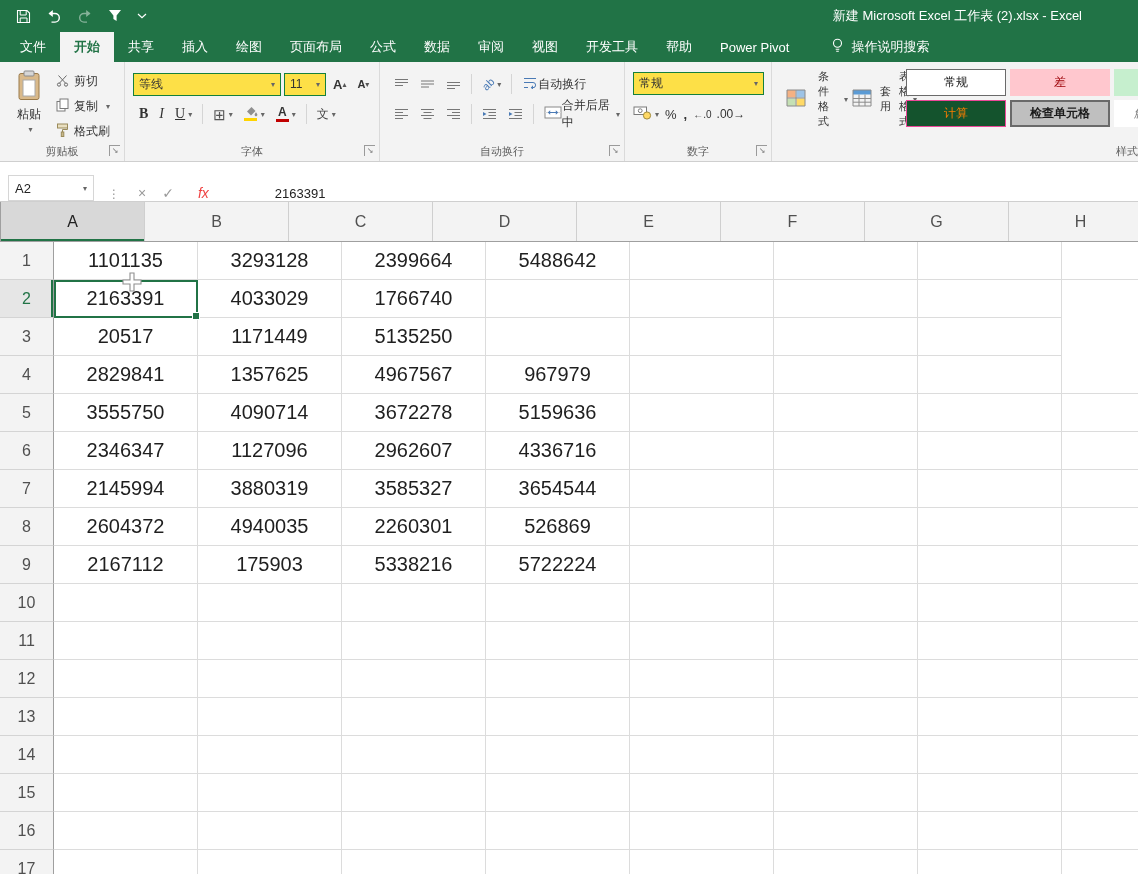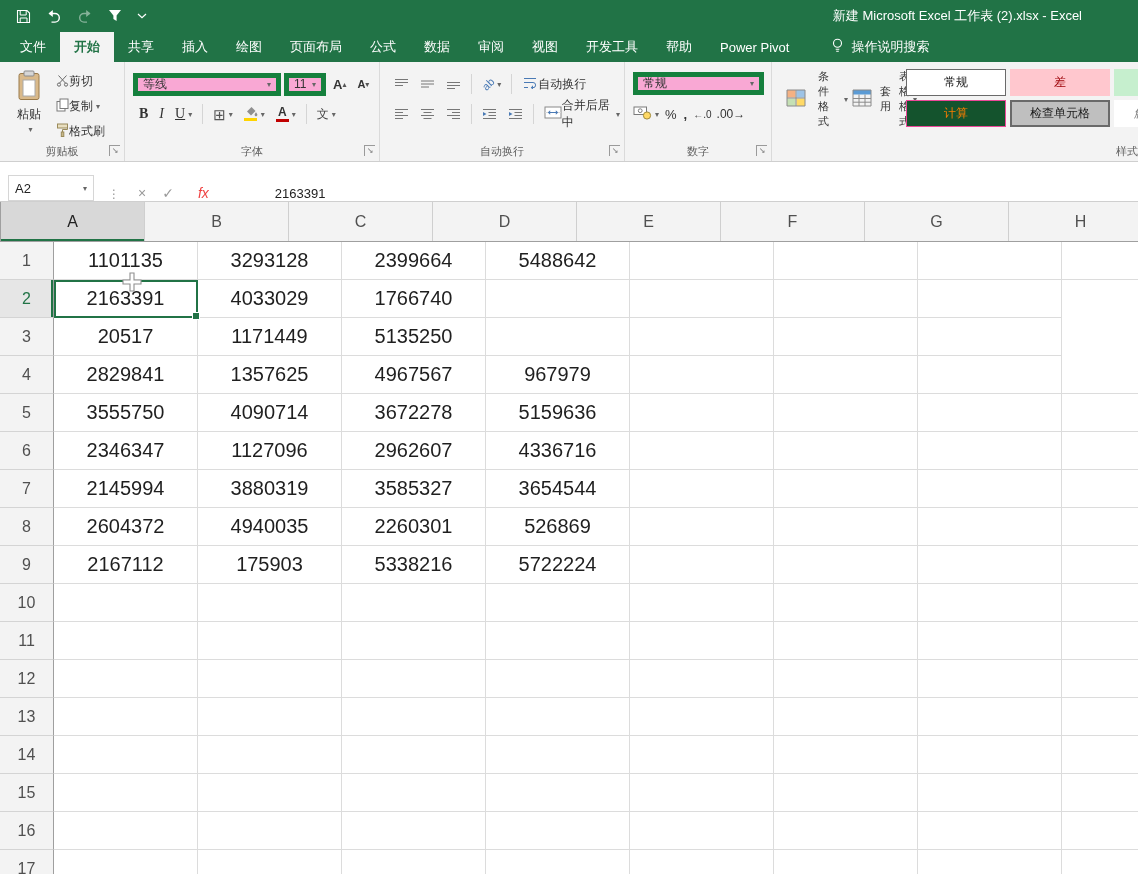--- a/index.html
+++ b/index.html
@@ -19,44 +19,44 @@
   .rtab { color:#fff; font-size:13px; padding:0 14px; display:flex; align-items:center; white-space:nowrap; cursor:default; }
   .rtab.active { background:#f3f3f3; color:#217346; font-weight:bold; }
   .searchbox { margin-left:28px; display:flex; align-items:center; gap:7px; color:#fff; font-size:13px; white-space:nowrap; }
 
   
   .ribbon { height:100px; background:#f3f3f3; border-bottom:1px solid #cfcfcf; position:relative; }
   .group { position:absolute; top:0; bottom:0; border-right:1px solid #dadada; }
   .group.last { border-right:none; }
   .glabel { position:absolute; bottom:2px; left:0; right:0; text-align:center; font-size:11px; color:#5f5f5f; white-space:nowrap; }
   .launcher { position:absolute; bottom:5px; right:4px; width:11px; height:11px; border-top:1px solid #9a9a9a; border-left:1px solid #9a9a9a; font-size:8px; line-height:10px; text-align:center; color:#777; cursor:default; }
-  .combo { background:#f9a8d4; border:5px solid #15803d; height:23px; display:flex; align-items:center; justify-content:space-between; font-size:12px; color:#333; padding:0 5px; }
+  .combo { background:#fde047; border:1px solid #15803d; height:23px; display:flex; align-items:center; justify-content:space-between; font-size:12px; color:#333; padding:0 5px; }
   .dd { font-size:8px; color:#666; margin-left:3px; }
   .frow { position:absolute; display:flex; align-items:center; gap:3px; height:24px; }
   .ibtn { display:flex; align-items:center; padding:0 4px; height:23px; font-size:13px; color:#333; cursor:default; }
   .serif { font-family:"Liberation Serif","DejaVu Serif",serif; font-size:14px; }
   .vsep { width:1px; height:20px; background:#d5d5d5; margin:0 3px; }
   .glyph { font-size:15px; color:#555; line-height:1; }
   .colstack { display:flex; flex-direction:column; align-items:center; gap:1px; }
   .cbar { width:13px; height:3px; display:block; }
   .Aletter { font-size:12px; font-weight:bold; color:#333; line-height:11px; }
   .rot { display:inline-block; transform:rotate(-45deg); font-size:11px; color:#4a7ab5; }
 
   .paste { position:absolute; left:7px; top:8px; width:44px; display:flex; flex-direction:column; align-items:center; gap:2px; font-size:12px; color:#333; cursor:default; }
   .smallcol { position:absolute; left:56px; top:11px; display:flex; flex-direction:column; gap:8px; }
-  .sbtn { display:flex; align-items:center; font-size:12px; color:#333; white-space:nowrap; cursor:default; }
+  .sbtn { display:flex; align-items:center; gap:5px; font-size:12px; color:#333; white-space:nowrap; cursor:default; }
 
   .bigbtn { position:absolute; top:7px; display:flex; flex-direction:row; align-items:center; gap:8px; font-size:11px; color:#333; text-align:center; cursor:default; }
   .gallery { position:absolute; left:134px; top:7px; display:grid; grid-template-columns:repeat(3,100px); grid-auto-rows:27px; gap:4px; }
   .cstyle { font-size:12px; display:flex; align-items:center; justify-content:center; white-space:nowrap; overflow:hidden; cursor:default; background:#fff; }
   .cs-normal { border:1px solid #6a6a6a; color:#1a1a1a; }
   .cs-bad { background:#ffc7ce; color:#9c0006; }
   .cs-good { background:#c6efce; color:#006100; }
   .cs-calc { background:#14532d; color:#fa7d00; border:1px solid #ec4899; }
-  .cs-check { background:#bfbfbf; color:#1a1a1a; border:2px solid #6a6a6a; }
+  .cs-check { background:#bfbfbf; color:#1a1a1a; border:2px solid #6a6a6a;font-weight:bold; }
   .cs-explain { color:#808080; font-style:italic; }
 
   
   .fbar { height:40px; background:#fff; border-bottom:1px solid #cfcfcf; display:flex; align-items:flex-end; }
   .namebox { width:86px; height:26px; margin-left:8px; border:1px solid #d6d6d6; display:flex; align-items:center; justify-content:space-between; padding:0 6px; font-size:13px; color:#222; }
   .fdots { color:#9a9a9a; font-size:12px; margin:0 10px 0 14px; cursor:col-resize; }
   .fbtn { font-size:14px; color:#9a9a9a; padding:0 8px; cursor:default; }
   .fbtn.fx { color:#ef4444; font-family:Liberation Sans, sans-serif; font-style:italic;margin-left:8px; }
   .fcontent { flex:1; font-size:13px; color:#222; padding-left:58px; }
 

